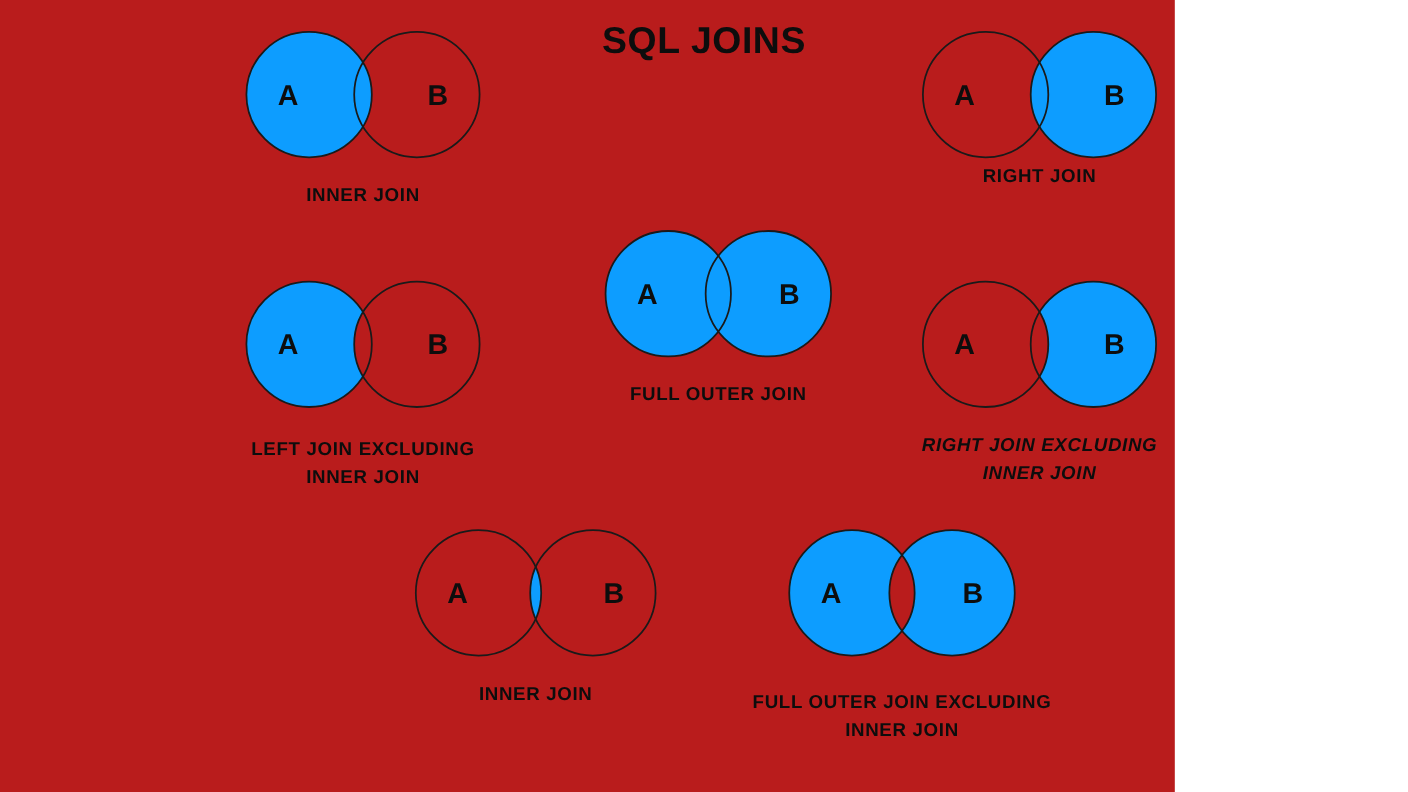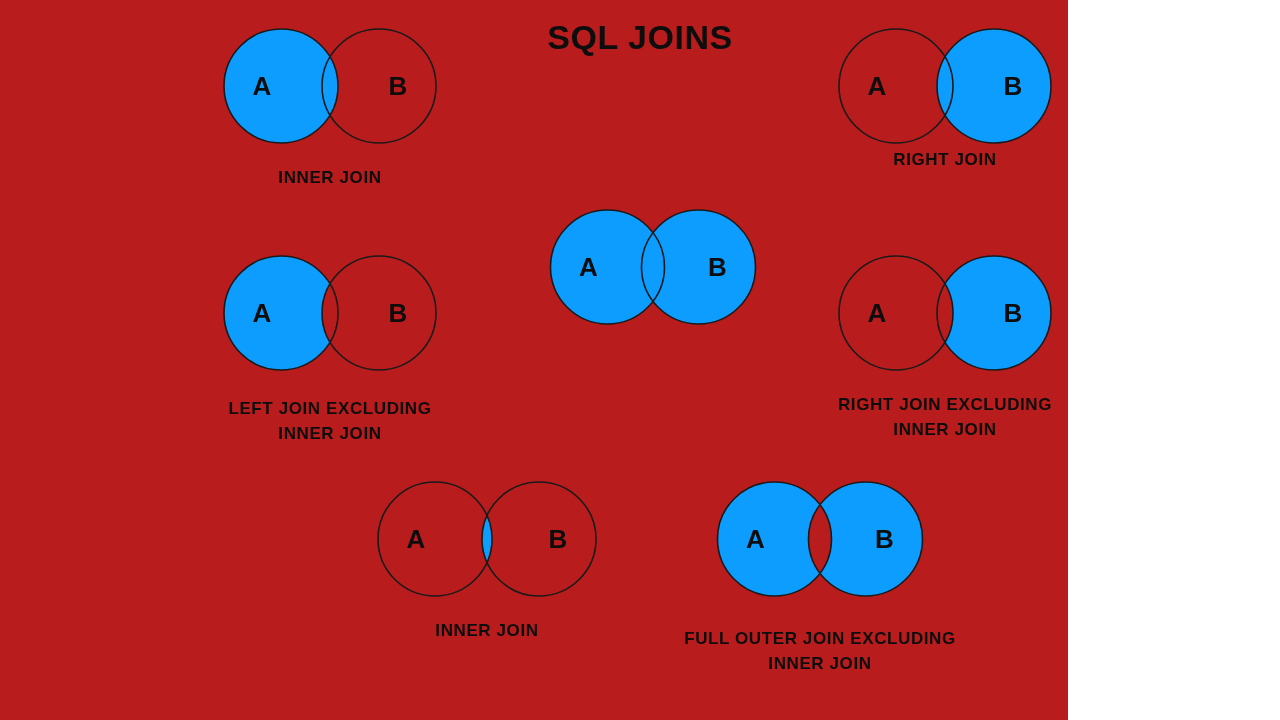--- a/index.html
+++ b/index.html
@@ -164,20 +164,21 @@
             <circle cx="104.5" cy="62" r="57" fill="#0D9DFF"></circle>
           </g>
           <g>
             <circle cx="195.5" cy="62" r="57" fill="#0D9DFF"></circle>
           </g>
           <circle cx="104.5" cy="62" r="57" fill="none" stroke="#1A1A1A" stroke-width="1.6"></circle>
           <circle cx="195.5" cy="62" r="57" fill="none" stroke="#1A1A1A" stroke-width="1.6"></circle>
           <text x="85.5" y="71" text-anchor="middle" class="ab-letter">A</text>
           <text x="214.5" y="71" text-anchor="middle" class="ab-letter">B</text>
         </svg>
+        <div class="venn-label" style="margin-top: 18px;">FULL OUTER JOIN</div>
       </div>
       <div class="venn-block" style="left: 795px; top: 251px; width: 300px;">
         <svg class="venn-svg" width="300" height="124" viewBox="0 0 300 124">
           <defs>
             <clipPath id="dg4clipA">
               <circle cx="101" cy="62" r="57"></circle>
             </clipPath>
             <clipPath id="dg4clipB">
               <circle cx="199" cy="62" r="57"></circle>
             </clipPath>
@@ -189,21 +190,21 @@
             </mask>
           </defs>
           <g mask="url(#dg4maskNoInter)">
             <circle cx="199" cy="62" r="57" fill="#0D9DFF"></circle>
           </g>
           <circle cx="101" cy="62" r="57" fill="none" stroke="#1A1A1A" stroke-width="1.6"></circle>
           <circle cx="199" cy="62" r="57" fill="none" stroke="#1A1A1A" stroke-width="1.6"></circle>
           <text x="82" y="71" text-anchor="middle" class="ab-letter">A</text>
           <text x="218" y="71" text-anchor="middle" class="ab-letter">B</text>
         </svg>
-        <div class="venn-label" style="margin-top: 18px;">RIGHT JOIN EXCLUDING
+        <div class="venn-label" style="margin-top: 18px; font-style: italic;">RIGHT JOIN EXCLUDING
 INNER JOIN</div>
       </div>
       <div class="venn-block" style="left: 337px; top: 477px; width: 300px;">
         <svg class="venn-svg" width="300" height="124" viewBox="0 0 300 124">
           <defs>
             <clipPath id="dg5clipA">
               <circle cx="98" cy="62" r="57"></circle>
             </clipPath>
             <clipPath id="dg5clipB">
               <circle cx="202" cy="62" r="57"></circle>

